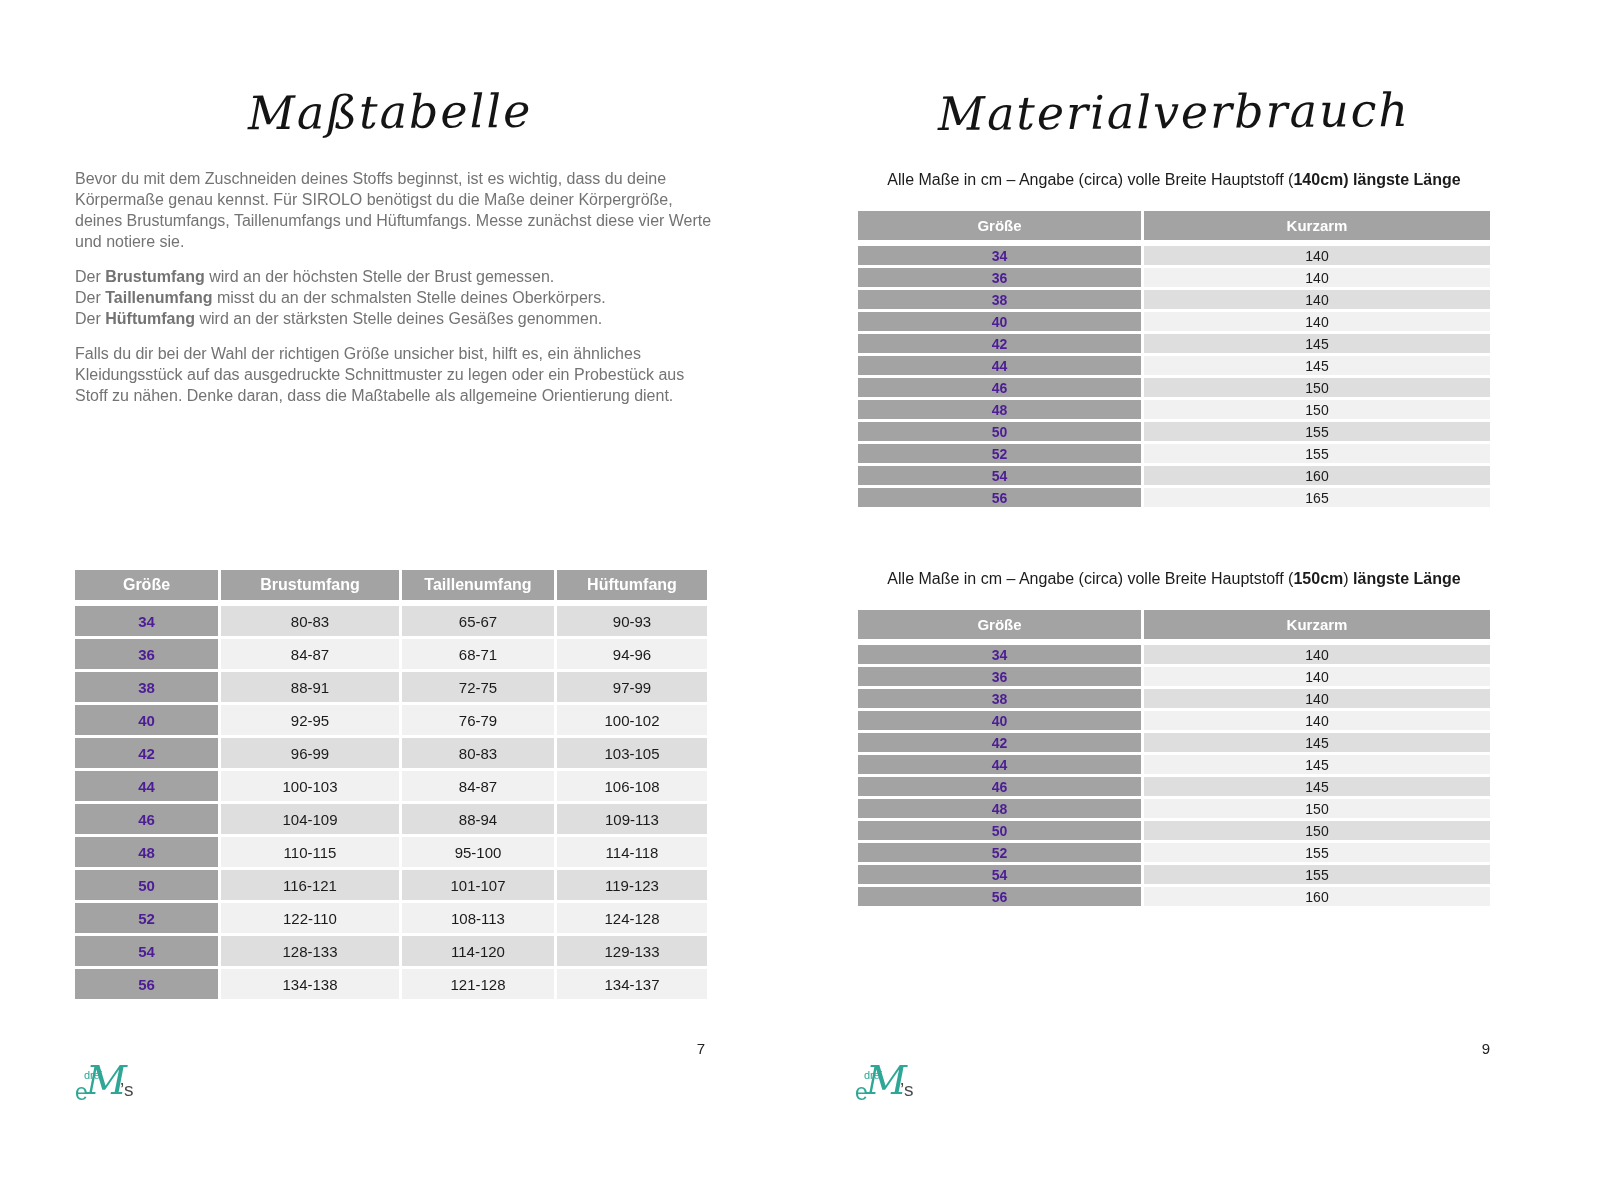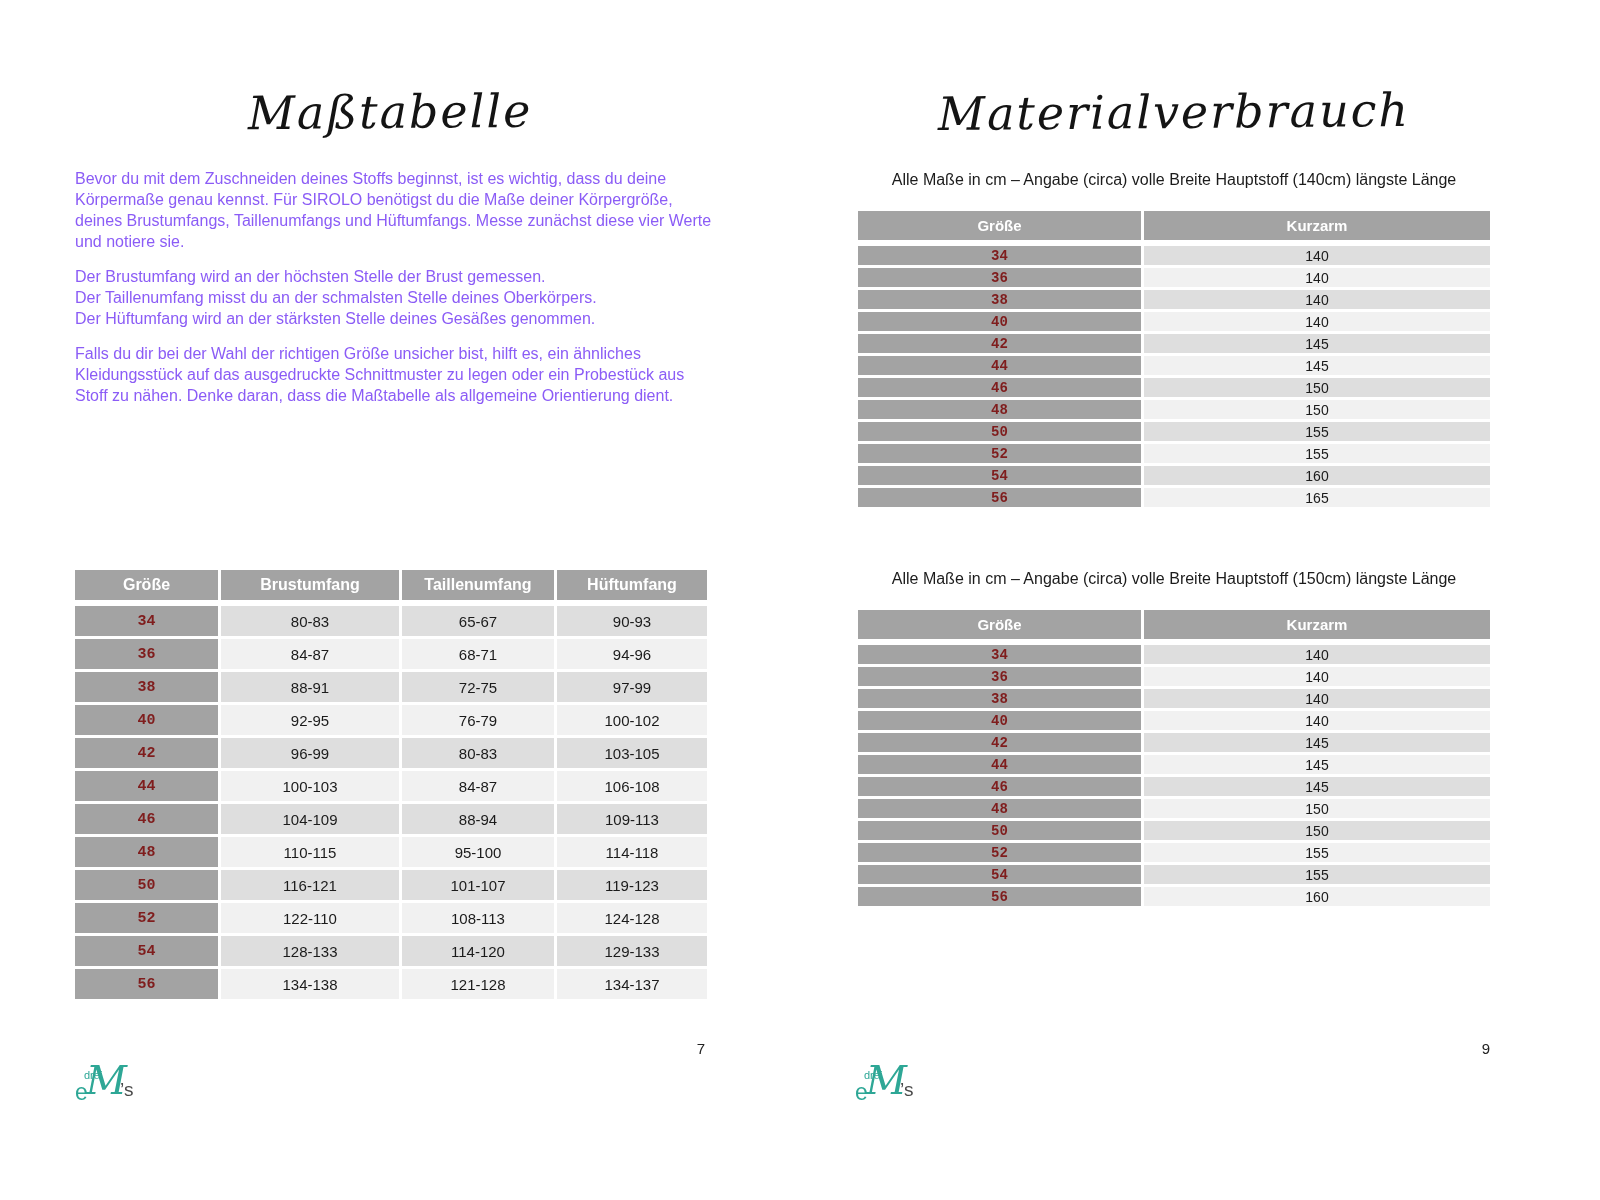--- a/index.html
+++ b/index.html
@@ -17,38 +17,38 @@
     position:absolute;left:58px;width:632px;text-align:center;
     font-family:"DejaVu Serif", serif;font-style:italic;
     font-size:46px;letter-spacing:2px;color:#141414;
     transform:rotate(-0.5deg);
   }
   #page-left .script-title{left:75px;width:630px;}
 
   
   .intro{
     position:absolute;left:75px;top:168px;width:645px;
-    font-size:16px;line-height:21px;color:#8b5cf6;
+    font-size:16px;line-height:21px;color:#737373;
   }
   .para{margin:0 0 14px 0;}
-  .b{font-weight:normal;}
+  .b{font-weight:bold;}
 
   .table-caption{
     position:absolute;left:75px;top:508px;width:630px;text-align:center;
     font-weight:bold;font-size:16px;line-height:20px;
   }
 
   
   table{border-collapse:separate;border-spacing:3px;}
   th{
     background:var(--gray,#a3a3a3);color:#ffffff;font-weight:bold;
     text-align:center;vertical-align:middle;
   }
   td{text-align:center;vertical-align:middle;}
-  td.size{background:var(--gray,#a3a3a3);color:#7f1d1d;font-weight:bold;font-family:Liberation Mono, monospace;}
+  td.size{background:var(--gray,#a3a3a3);color:#4c1d95;font-weight:bold;}
   tr.dark td.val{background:var(--rowdark,#dedede);}
   tr.light td.val{background:var(--rowlight,#f1f1f1);}
 
   
   .mtable{position:absolute;left:72px;top:567px;}
   .mtable th{height:28px;font-size:16px;border-bottom:3px solid #ffffff;}
   .mtable td{height:28px;font-size:15px;}
 
   
   .rtable-wrap{position:absolute;left:55px;width:638px;}

